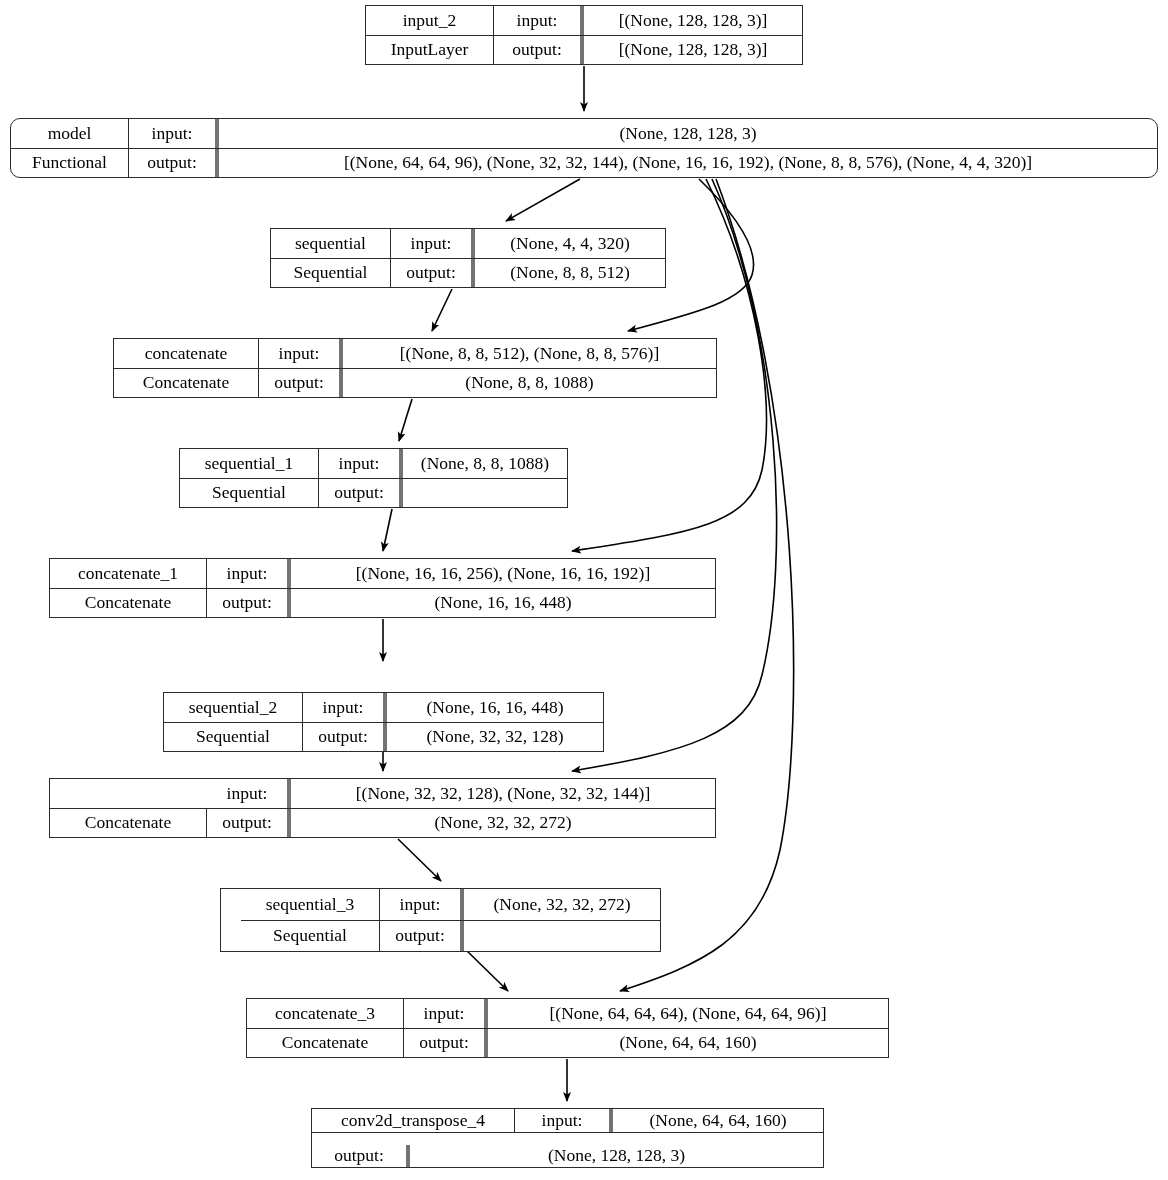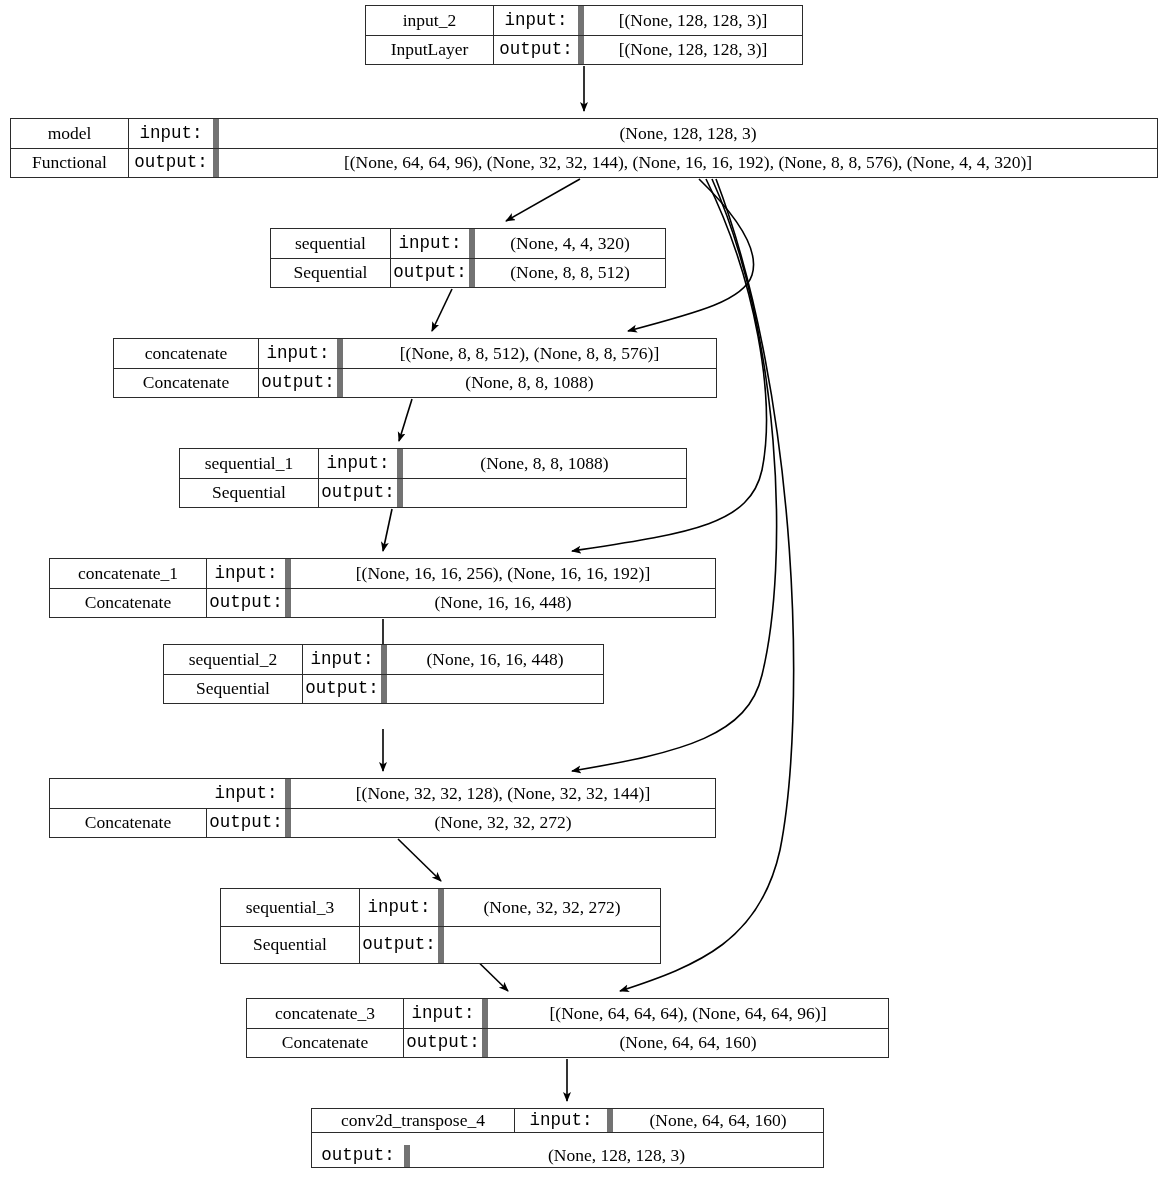--- a/index.html
+++ b/index.html
@@ -51,22 +51,21 @@
     white-space: nowrap;
     line-height: 1;
     padding: 0 8px;
     box-sizing: border-box;
     overflow: hidden;
   }
   .cell.c-name {
     border-right: 1px solid #2b2b2b;
   }
   .cell.c-io {
-    border-right: 6px solid #737373;
-    font-family: Liberation Mono, monospace;
+    border-right: 4px solid #737373;
   }
   .cell.c-shape {
     flex: 1 1 auto;
   }
 </style>
 </head>
 <body>
 
 <div id="canvas">
 
@@ -100,21 +99,21 @@
           <div class="cell c-name" style="width: 128px; flex: 0 0 128px;">input_2</div>
           <div class="cell c-io" style="width: 90px; flex: 0 0 90px;">input:</div>
           <div class="cell c-shape">[(None, 128, 128, 3)]</div>
         </div>
         <div class="node-row">
           <div class="cell c-name" style="width: 128px; flex: 0 0 128px;">InputLayer</div>
           <div class="cell c-io" style="width: 90px; flex: 0 0 90px;">output:</div>
           <div class="cell c-shape">[(None, 128, 128, 3)]</div>
         </div>
       </div>
-      <div class="node" style="left: 10px; top: 118px; width: 1148px; height: 60px;">
+      <div class="node" style="left: 10px; top: 118px; width: 1148px; height: 60px; border-radius: 10px;">
         <div class="node-row top">
           <div class="cell c-name" style="width: 118px; flex: 0 0 118px;">model</div>
           <div class="cell c-io" style="width: 90px; flex: 0 0 90px;">input:</div>
           <div class="cell c-shape">(None, 128, 128, 3)</div>
         </div>
         <div class="node-row">
           <div class="cell c-name" style="width: 118px; flex: 0 0 118px;">Functional</div>
           <div class="cell c-io" style="width: 90px; flex: 0 0 90px;">output:</div>
           <div class="cell c-shape">[(None, 64, 64, 96), (None, 32, 32, 144), (None, 16, 16, 192), (None, 8, 8, 576), (None, 4, 4, 320)]</div>
         </div>
@@ -136,21 +135,21 @@
           <div class="cell c-name" style="width: 145px; flex: 0 0 145px;">concatenate</div>
           <div class="cell c-io" style="width: 84px; flex: 0 0 84px;">input:</div>
           <div class="cell c-shape">[(None, 8, 8, 512), (None, 8, 8, 576)]</div>
         </div>
         <div class="node-row">
           <div class="cell c-name" style="width: 145px; flex: 0 0 145px;">Concatenate</div>
           <div class="cell c-io" style="width: 84px; flex: 0 0 84px;">output:</div>
           <div class="cell c-shape">(None, 8, 8, 1088)</div>
         </div>
       </div>
-      <div class="node" style="left: 179px; top: 448px; width: 508px; height: 60px;">
+      <div class="node" style="left: 179px; top: 448px; width: 389px; height: 60px;">
         <div class="node-row top">
           <div class="cell c-name" style="width: 139px; flex: 0 0 139px;">sequential_1</div>
           <div class="cell c-io" style="width: 84px; flex: 0 0 84px;">input:</div>
           <div class="cell c-shape">(None, 8, 8, 1088)</div>
         </div>
         <div class="node-row">
           <div class="cell c-name" style="width: 139px; flex: 0 0 139px;">Sequential</div>
           <div class="cell c-io" style="width: 84px; flex: 0 0 84px;">output:</div>
         </div>
       </div>
@@ -159,44 +158,45 @@
           <div class="cell c-name" style="width: 157px; flex: 0 0 157px;">concatenate_1</div>
           <div class="cell c-io" style="width: 84px; flex: 0 0 84px;">input:</div>
           <div class="cell c-shape">[(None, 16, 16, 256), (None, 16, 16, 192)]</div>
         </div>
         <div class="node-row">
           <div class="cell c-name" style="width: 157px; flex: 0 0 157px;">Concatenate</div>
           <div class="cell c-io" style="width: 84px; flex: 0 0 84px;">output:</div>
           <div class="cell c-shape">(None, 16, 16, 448)</div>
         </div>
       </div>
-      <div class="node" style="left: 163px; top: 644px; width: 441px; height: 60px;">
+      <div class="node" style="left: 163px; top: 692px; width: 441px; height: 60px;">
         <div class="node-row top">
           <div class="cell c-name" style="width: 139px; flex: 0 0 139px;">sequential_2</div>
           <div class="cell c-io" style="width: 84px; flex: 0 0 84px;">input:</div>
           <div class="cell c-shape">(None, 16, 16, 448)</div>
         </div>
         <div class="node-row">
           <div class="cell c-name" style="width: 139px; flex: 0 0 139px;">Sequential</div>
           <div class="cell c-io" style="width: 84px; flex: 0 0 84px;">output:</div>
+          <div class="cell c-shape">(None, 32, 32, 128)</div>
         </div>
       </div>
       <div class="node" style="left: 49px; top: 778px; width: 667px; height: 60px;">
         <div class="node-row top">
           <div class="cell c-name" style="width: 157px; flex: 0 0 157px; margin-top: 37px;">concatenate_2</div>
           <div class="cell c-io" style="width: 84px; flex: 0 0 84px;">input:</div>
           <div class="cell c-shape">[(None, 32, 32, 128), (None, 32, 32, 144)]</div>
         </div>
         <div class="node-row">
           <div class="cell c-name" style="width: 157px; flex: 0 0 157px;">Concatenate</div>
           <div class="cell c-io" style="width: 84px; flex: 0 0 84px;">output:</div>
           <div class="cell c-shape">(None, 32, 32, 272)</div>
         </div>
       </div>
-      <div class="node" style="left: 220px; top: 888px; width: 441px; height: 76px;">
+      <div class="node" style="left: 220px; top: 888px; width: 441px; height: 64px; padding-left: 20px;">
         <div class="node-row top">
           <div class="cell c-name" style="width: 139px; flex: 0 0 139px;">sequential_3</div>
           <div class="cell c-io" style="width: 84px; flex: 0 0 84px;">input:</div>
           <div class="cell c-shape">(None, 32, 32, 272)</div>
         </div>
         <div class="node-row">
           <div class="cell c-name" style="width: 139px; flex: 0 0 139px;">Sequential</div>
           <div class="cell c-io" style="width: 84px; flex: 0 0 84px;">output:</div>
         </div>
       </div>

